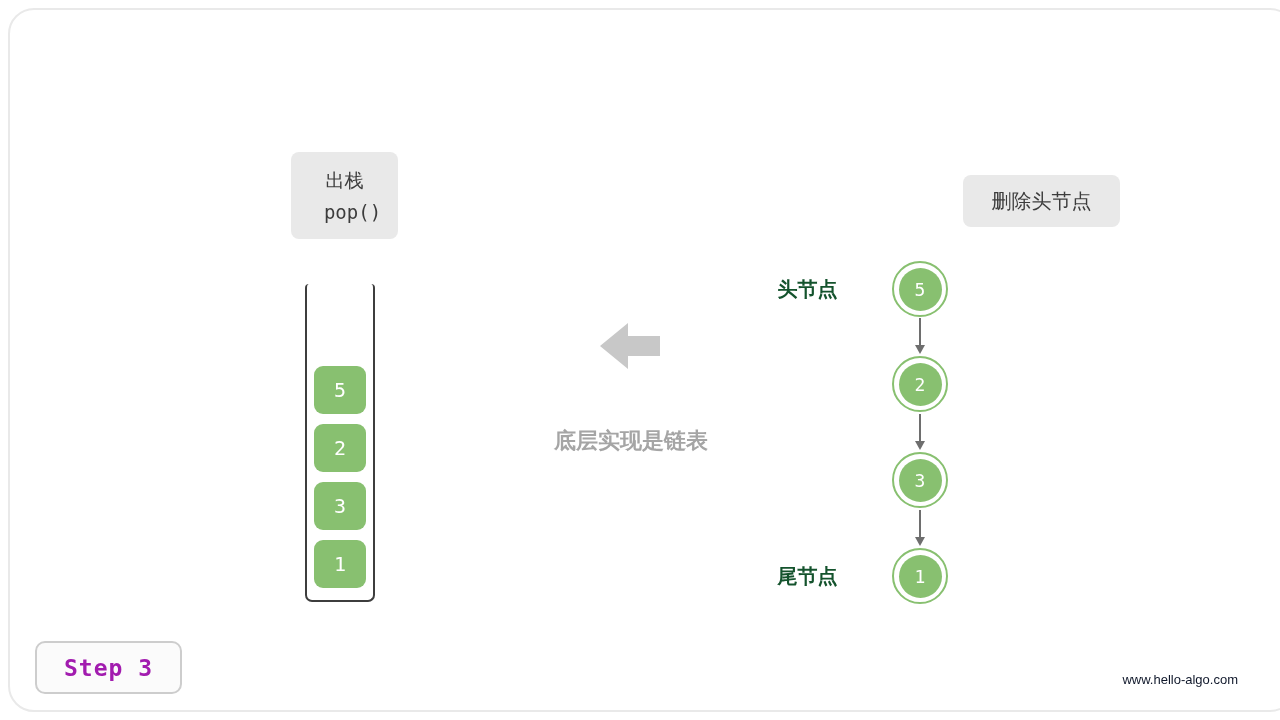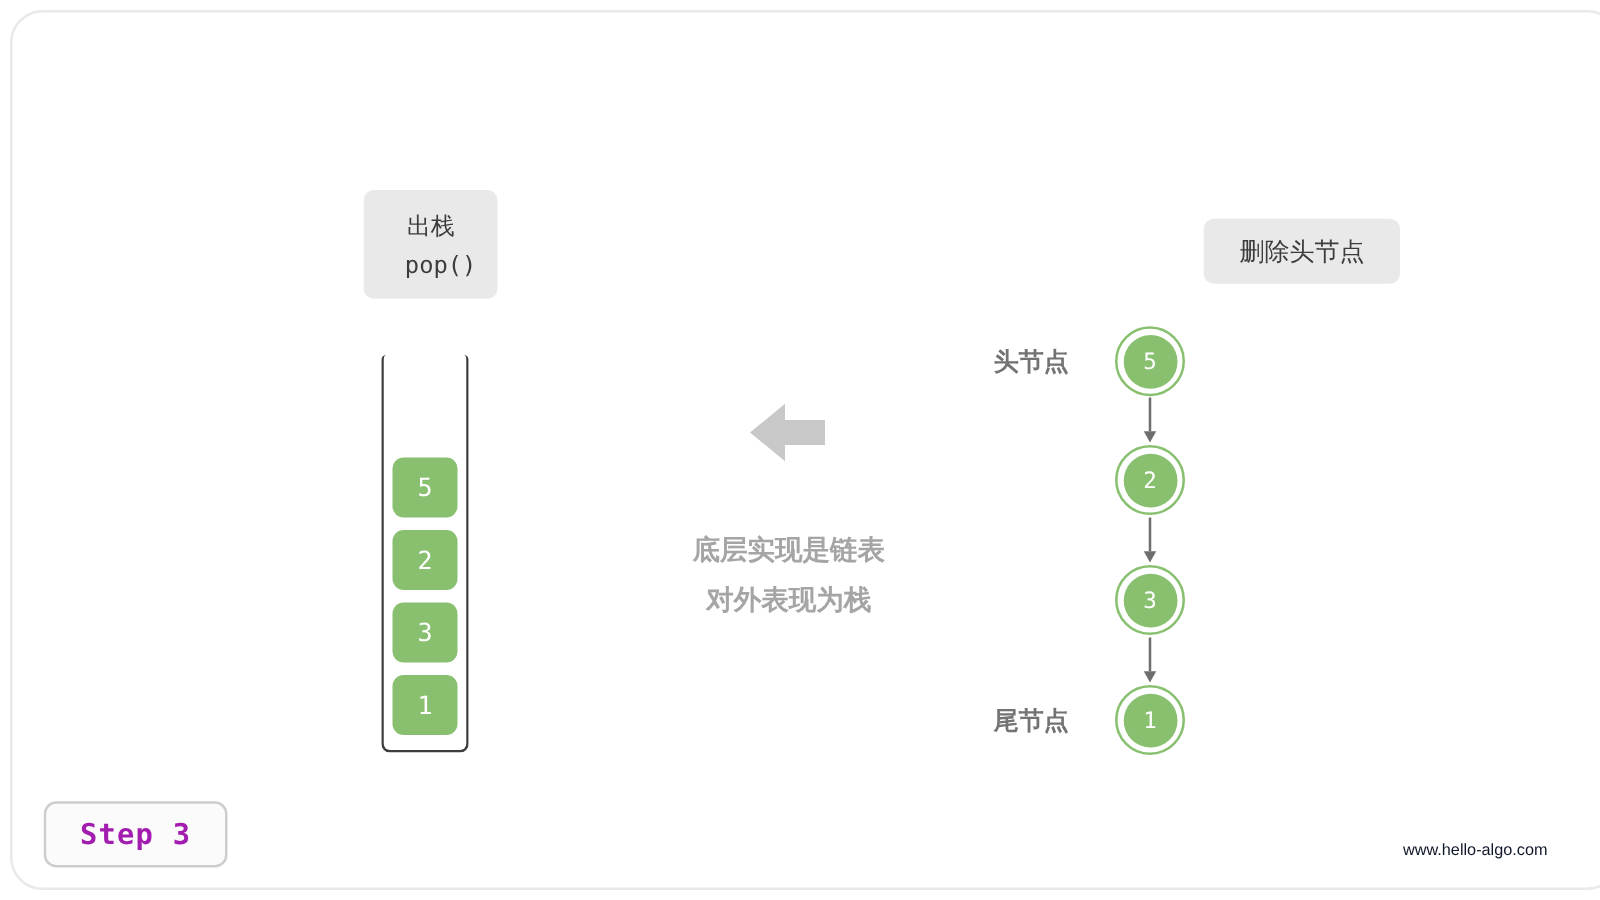--- a/index.html
+++ b/index.html
@@ -75,22 +75,22 @@
     display: flex; flex-direction: column; align-items: center; }
   .down-arrow .shaft { width: 2px; height: 27px; background: #6e6e6e; }
   .down-arrow .head {
     width: 0; height: 0;
     border-left: 5px solid transparent; border-right: 5px solid transparent;
     border-top: 9px solid #6e6e6e;
   }
 
   
   .side-label {
-    position: absolute; left: 760px; width: 95px; text-align: right;
-    font-size: 20px; font-weight: 700; color: #737373; line-height: 26px;
+    position: absolute; left: 760px; width: 95px; text-align: center;
+    font-size: 20px; font-weight: 700; color: #14532d; line-height: 26px;
   }
   .side-label.head { top: 276px; }
   .side-label.tail { top: 563px; }
 
   
   .step-box {
     position: absolute; left: 35px; top: 641px; width: 147px; height: 53px;
     box-sizing: border-box;
     background: #fbfbfb; border: 2px solid #cdcdcd; border-radius: 10px;
     display: flex; align-items: center; justify-content: center;
@@ -123,21 +123,20 @@
     <div class="stack-item">3</div>
     <div class="stack-item">1</div>
   </div>
 
   <svg class="big-arrow" viewBox="0 0 64 52">
     <polygon points="2,26 30,3 30,16 62,16 62,36 30,36 30,49" fill="#c8c8c8"></polygon>
   </svg>
 
   <div class="caption">
     <div>底层实现是链表</div>
-    <div>对外表现为栈</div>
   </div>
 
   <div class="op-label delete">删除头节点</div>
 
   <div class="side-label head">头节点</div>
   <div class="side-label tail">尾节点</div>
 
   <div class="node" style="top:261px">
     <div class="node-core">5</div>
   </div>

